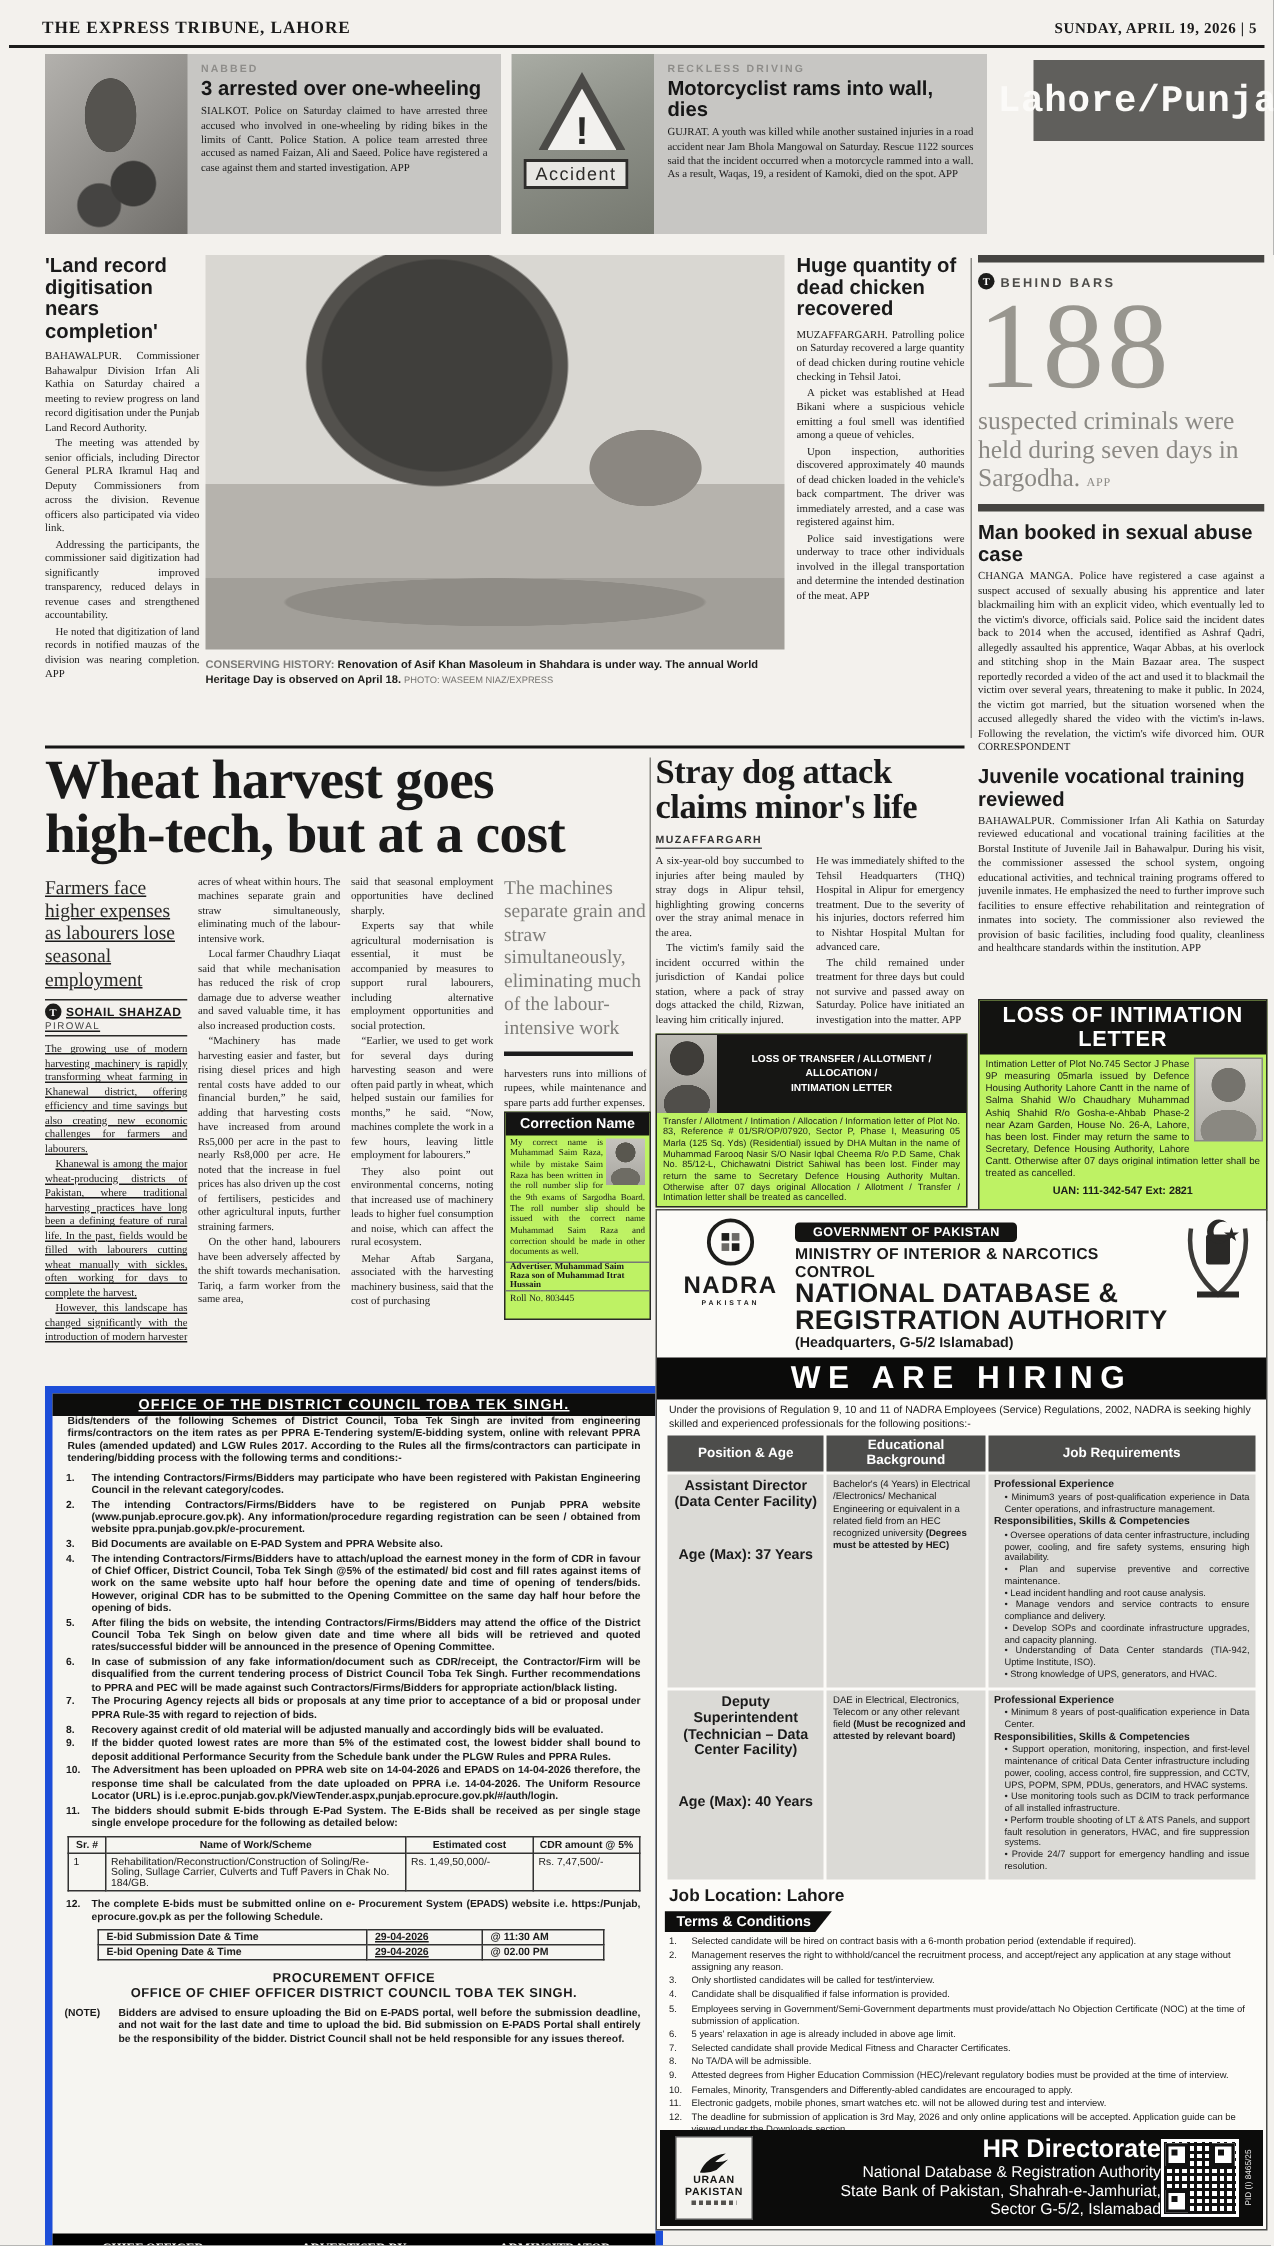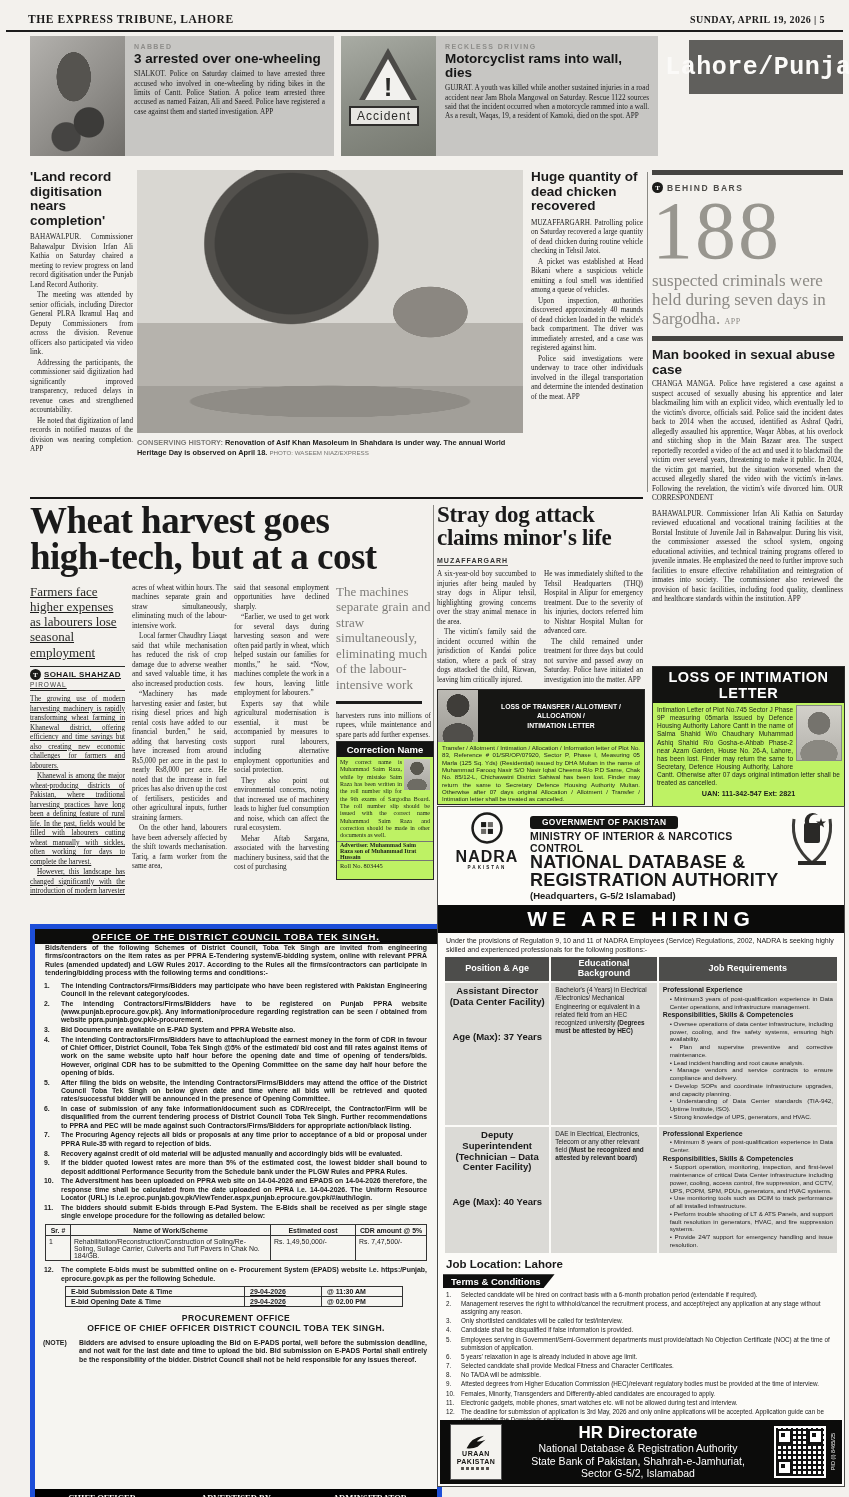--- a/index.html
+++ b/index.html
@@ -132,40 +132,40 @@
   .n-joblo{font-weight:800;font-size:11.5px;padding:3px 8px 1px 8px;}
   .n-termsbar{background:#0e0e0d;color:#fff;font-weight:800;font-size:9.5px;padding:1.5px 14px 1.5px 8px;display:inline-block;clip-path:polygon(0 0,100% 0,90% 100%,0 100%);margin-left:5px;}
   .n-terms{margin:2px 10px 0 6px;}
   .n-term{display:flex;margin-bottom:1px;}
   .n-tnum{flex:0 0 15px;font-size:6.3px;padding-left:2px;}
   .n-ttxt{flex:1;font-size:6.3px;line-height:1.3;text-align:left;}
   .n-footer{position:absolute;left:2px;right:2px;bottom:2px;background:#0c0c0b;display:flex;align-items:center;color:#fff;padding:4px 4px;}
   .uraan{background:#f4f3ef;color:#141412;width:50px;height:54px;margin-left:6px;display:flex;flex-direction:column;align-items:center;justify-content:center;border:1px solid #555;}
   .uraan-t{font-weight:900;font-size:7px;letter-spacing:.5px;line-height:1.1;}
   .uraan-u{height:3px;width:30px;background:repeating-linear-gradient(90deg,#55534f 0 3px,transparent 3px 5px);margin-top:2px;}
-  .n-f-center{flex:1;text-align:center;}
+  .n-f-center{flex:1;text-align:right;}
   .n-f-title{font-weight:700;font-size:17px;line-height:1.05;}
   .n-f-line{font-size:10.5px;line-height:1.2;}
   .qr{position:relative;width:48px;height:48px;background:
       repeating-linear-gradient(90deg,#111 0 2px,transparent 2px 5px),
       repeating-linear-gradient(0deg,#111 0 2px,#fff 2px 5px);
       border:2px solid #fff;margin-right:2px;}
   .qr i{position:absolute;width:11px;height:11px;border:2.5px solid #111;background:#fff;}
   .qr i::after{content:"";position:absolute;left:2px;top:2px;width:4px;height:4px;background:#111;}
   .qr .a{left:1px;top:1px;} .qr .b{right:1px;top:1px;} .qr .c{left:1px;bottom:1px;}
   .pid{writing-mode:vertical-rl;transform:rotate(180deg);font-size:5.5px;color:#eee;margin:0 2px;}
   .vrule{background:#8a8984;width:1px;}
 </style>
 </head>
 <body>
 
 <div class="page">
 
   <div class="abs masthead" style="left:28px;top:13px;">THE EXPRESS TRIBUNE, LAHORE</div>
-  <div class="abs pagedate" style="right:24px;top:14px;margin-left:35px;">SUNDAY, APRIL 19, 2026 | 5</div>
+  <div class="abs pagedate" style="right:11px;top:14px;margin-left:35px;">SUNDAY, APRIL 19, 2026 | 5</div>
   <div class="abs rule-top" style="left:6px;right:6px;top:30px;"></div>
 
   <div class="abs panel" style="left:30px;top:36px;width:304px;height:120px;">
     <div class="ph ph-bike"></div>
     <div class="ptxt">
       <div class="kicker">NABBED</div>
       <div class="brief-hl">3 arrested over one-wheeling</div>
       <div class="brief-body">SIALKOT. Police on Saturday claimed to have arrested three accused who involved in one-wheeling by riding bikes in the limits of Cantt. Police Station. A police team arrested three accused as named Faizan, Ali and Saeed. Police have registered a case against them and started investigation. APP</div>
     </div>
   </div>
@@ -216,20 +216,21 @@
       <span class="bb-label">BEHIND BARS</span>
     </div>
     <div class="bb-num">188</div>
     <div class="bb-text"><span>suspected criminals were held during seven days in Sargodha.</span> <span class="bb-credit">APP</span></div>
     <div class="thickbar" style="margin-top:8px;"></div>
     <div class="rail-art">
       <div class="rail-hl">Man booked in sexual abuse case</div>
       <div class="rail-body">CHANGA MANGA. Police have registered a case against a suspect accused of sexually abusing his apprentice and later blackmailing him with an explicit video, which eventually led to the victim's divorce, officials said. Police said the incident dates back to 2014 when the accused, identified as Ashraf Qadri, allegedly assaulted his apprentice, Waqar Abbas, at his overlock and stitching shop in the Main Bazaar area. The suspect reportedly recorded a video of the act and used it to blackmail the victim over several years, threatening to make it public. In 2024, the victim got married, but the situation worsened when the accused allegedly shared the video with the victim's in-laws. Following the revelation, the victim's wife divorced him. OUR CORRESPONDENT</div>
     </div>
     <div class="rail-art">
+      <div class="rail-hl">Juvenile vocational training reviewed</div>
       <div class="rail-body">BAHAWALPUR. Commissioner Irfan Ali Kathia on Saturday reviewed educational and vocational training facilities at the Borstal Institute of Juvenile Jail in Bahawalpur. During his visit, the commissioner assessed the school system, ongoing educational activities, and technical training programs offered to juvenile inmates. He emphasized the need to further improve such facilities to ensure effective rehabilitation and reintegration of inmates into society. The commissioner also reviewed the provision of basic facilities, including food quality, cleanliness and healthcare standards within the institution. APP</div>
     </div>
   </div>
 
   <div class="abs adbox" style="left:652px;top:666px;width:191px;height:146px;">
     <div class="li-title">LOSS OF INTIMATION LETTER</div>
     <div class="li-photo"></div>
     <div class="li-body">Intimation Letter of Plot No.745 Sector J Phase 9P measuring 05marla issued by Defence Housing Authority Lahore Cantt in the name of Salma Shahid W/o Chaudhary Muhammad Ashiq Shahid R/o Gosha-e-Ahbab Phase-2 near Azam Garden, House No. 26-A, Lahore, has been lost. Finder may return the same to Secretary, Defence Housing Authority, Lahore Cantt. Otherwise after 07 days original intimation letter shall be treated as cancelled.</div>
     <div class="li-uan">UAN: 111-342-547 Ext: 2821</div>
   </div>
@@ -255,22 +256,22 @@
         <p>However, this landscape has changed significantly with the introduction of modern harvester machines, which can cut and process</p>
       </div>
       <div class="wcol np" style="height:312px;">
         <p>acres of wheat within hours. The machines separate grain and straw simultaneously, eliminating much of the labour-intensive work.</p>
         <p>Local farmer Chaudhry Liaqat said that while mechanisation has reduced the risk of crop damage due to adverse weather and saved valuable time, it has also increased production costs.</p>
         <p>“Machinery has made harvesting easier and faster, but rising diesel prices and high rental costs have added to our financial burden,” he said, adding that harvesting costs have increased from around Rs5,000 per acre in the past to nearly Rs8,000 per acre. He noted that the increase in fuel prices has also driven up the cost of fertilisers, pesticides and other agricultural inputs, further straining farmers.</p>
         <p>On the other hand, labourers have been adversely affected by the shift towards mechanisation. Tariq, a farm worker from the same area,</p>
       </div>
       <div class="wcol np" style="height:312px;">
         <p>said that seasonal employment opportunities have declined sharply.</p>
+        <p>Experts say that while agricultural modernisation is essential, it must be accompanied by measures to support rural labourers, including alternative employment opportunities and social protection.</p>
         <p>“Earlier, we used to get work for several days during harvesting season and were often paid partly in wheat, which helped sustain our families for months,” he said. “Now, machines complete the work in a few hours, leaving little employment for labourers.”</p>
-        <p>Experts say that while agricultural modernisation is essential, it must be accompanied by measures to support rural labourers, including alternative employment opportunities and social protection.</p>
         <p>They also point out environmental concerns, noting that increased use of machinery leads to higher fuel consumption and noise, which can affect the rural ecosystem.</p>
         <p>Mehar Aftab Sargana, associated with the harvesting machinery business, said that the cost of purchasing</p>
       </div>
       <div class="wcol np" style="height:232px;">
         <div class="pullquote">The machines separate grain and straw simultaneously, eliminating much of the labour-intensive work</div>
         <div class="pq-rule"></div>
         <p>harvesters runs into millions of rupees, while maintenance and spare parts add further expenses.</p>
         <p>“Farmers hire machinery based on seasonal needs, and rates have increased due to rising diesel prices and expensive spare parts,” he said.</p>
       </div>
     </div>

